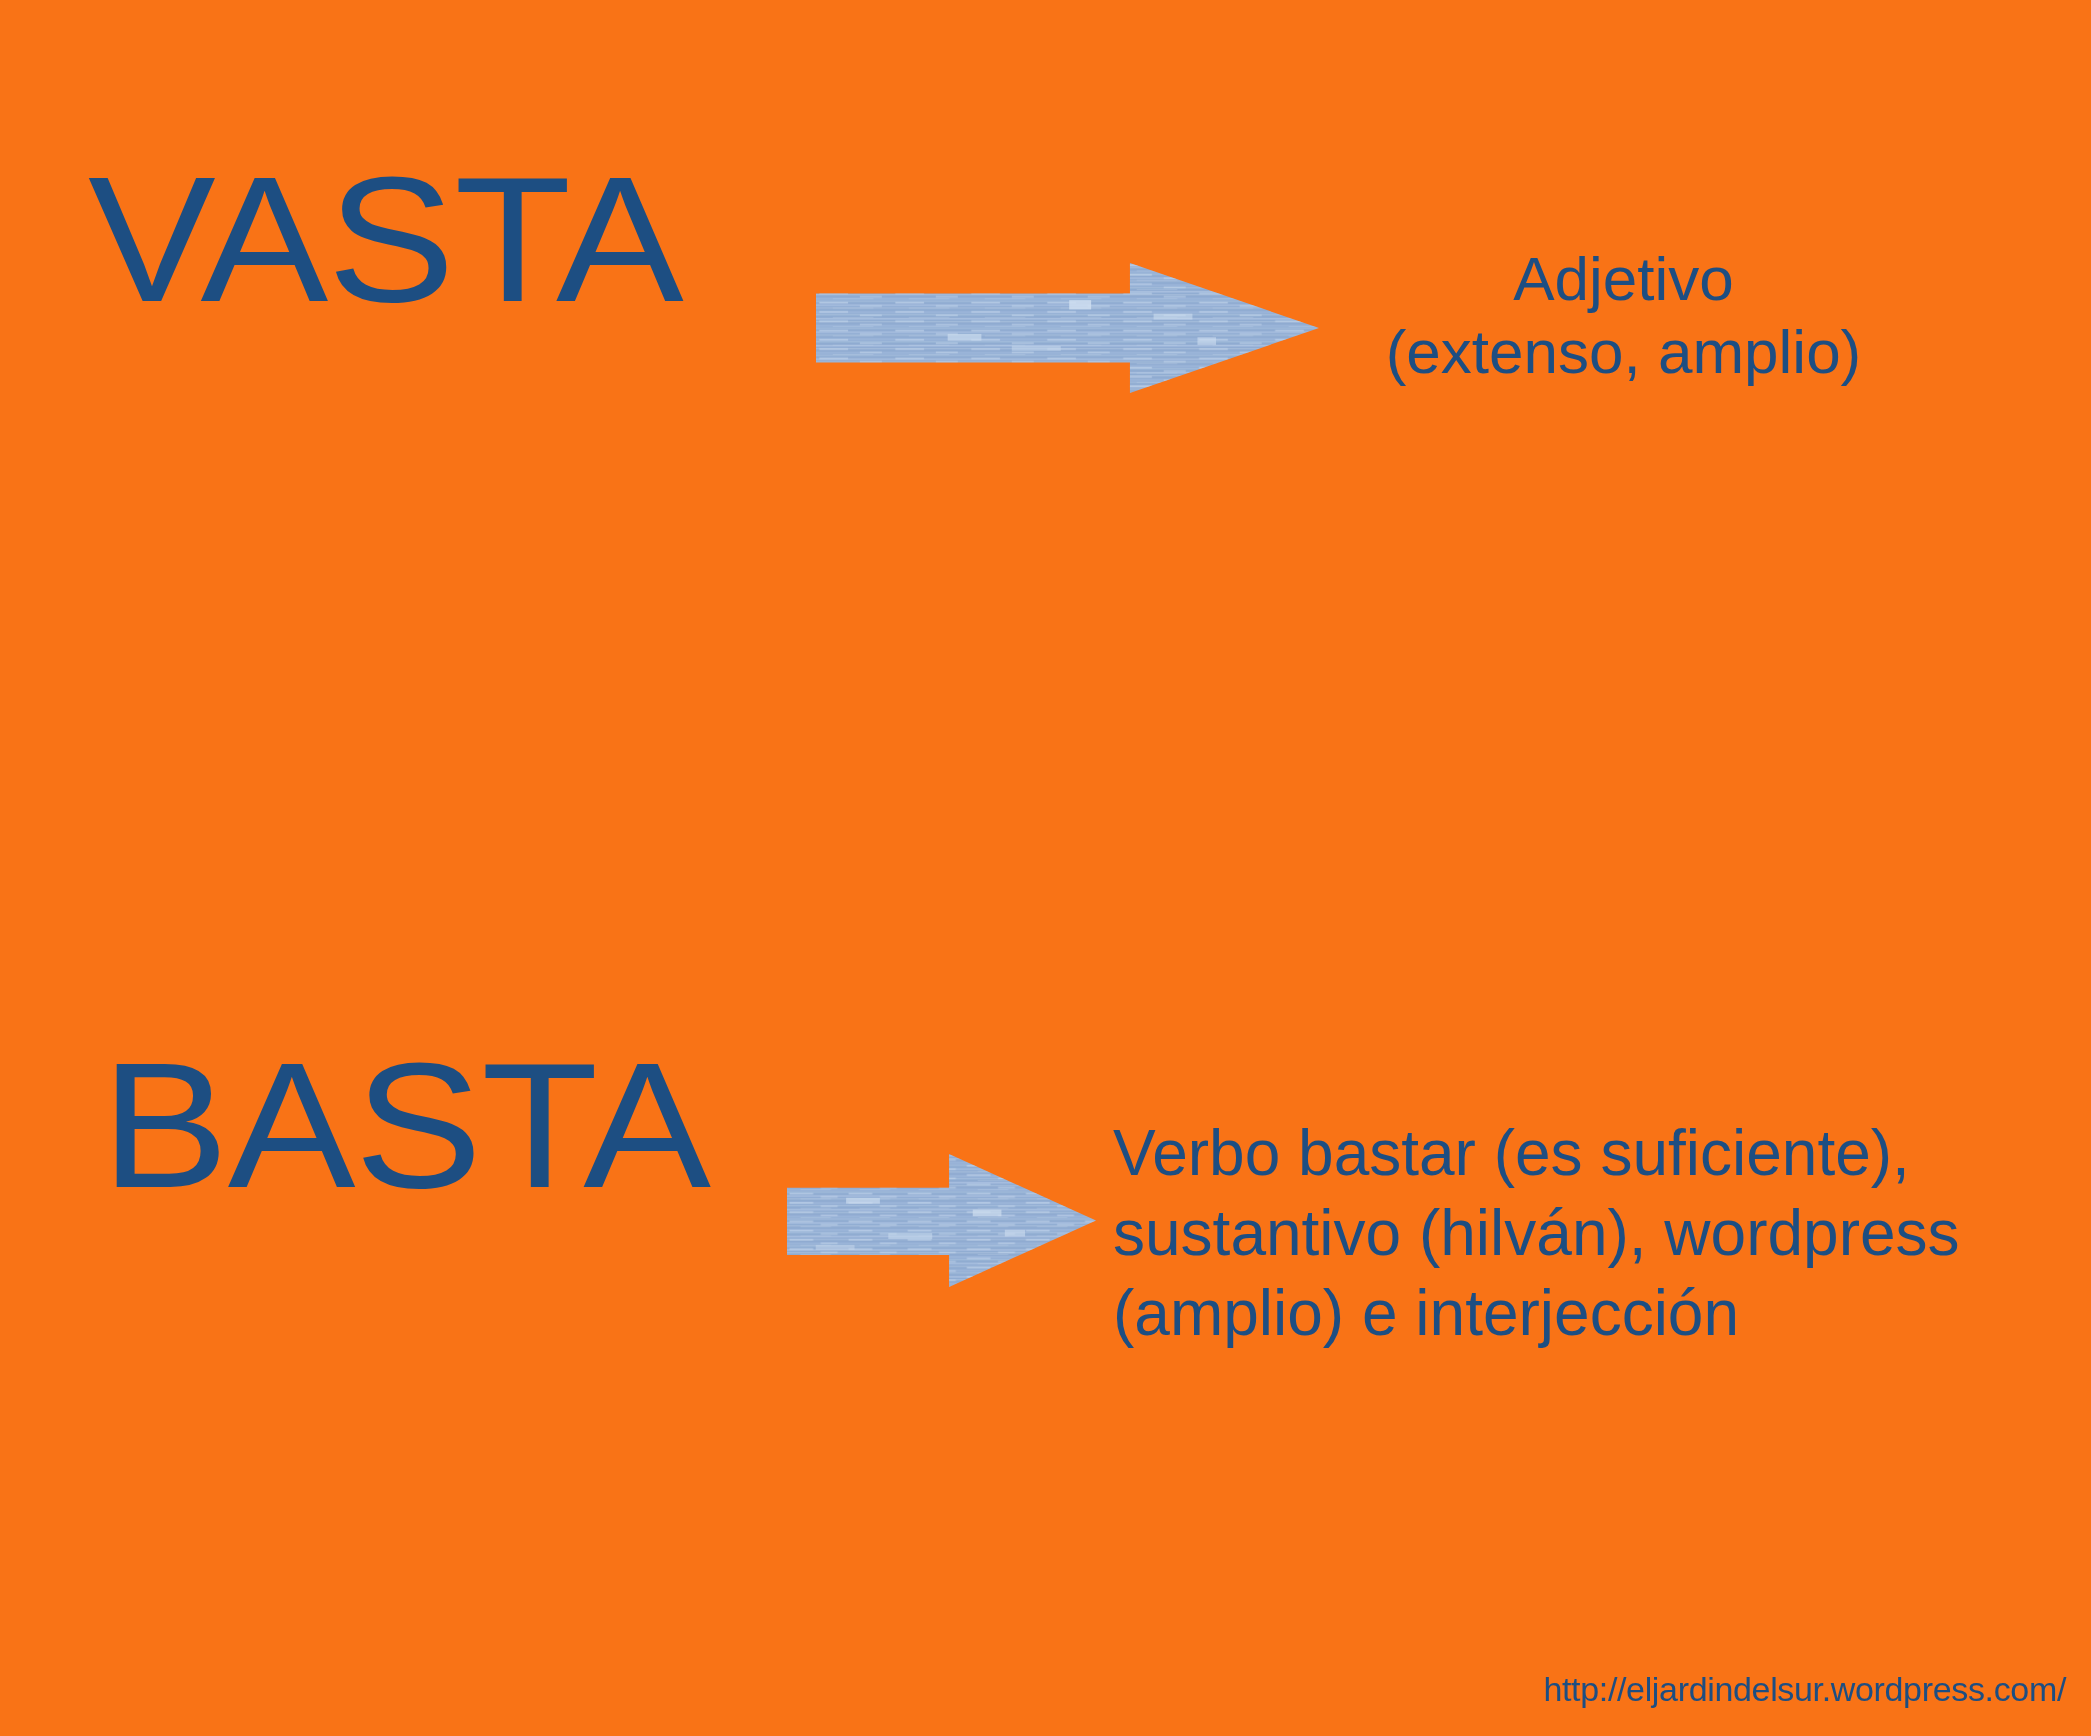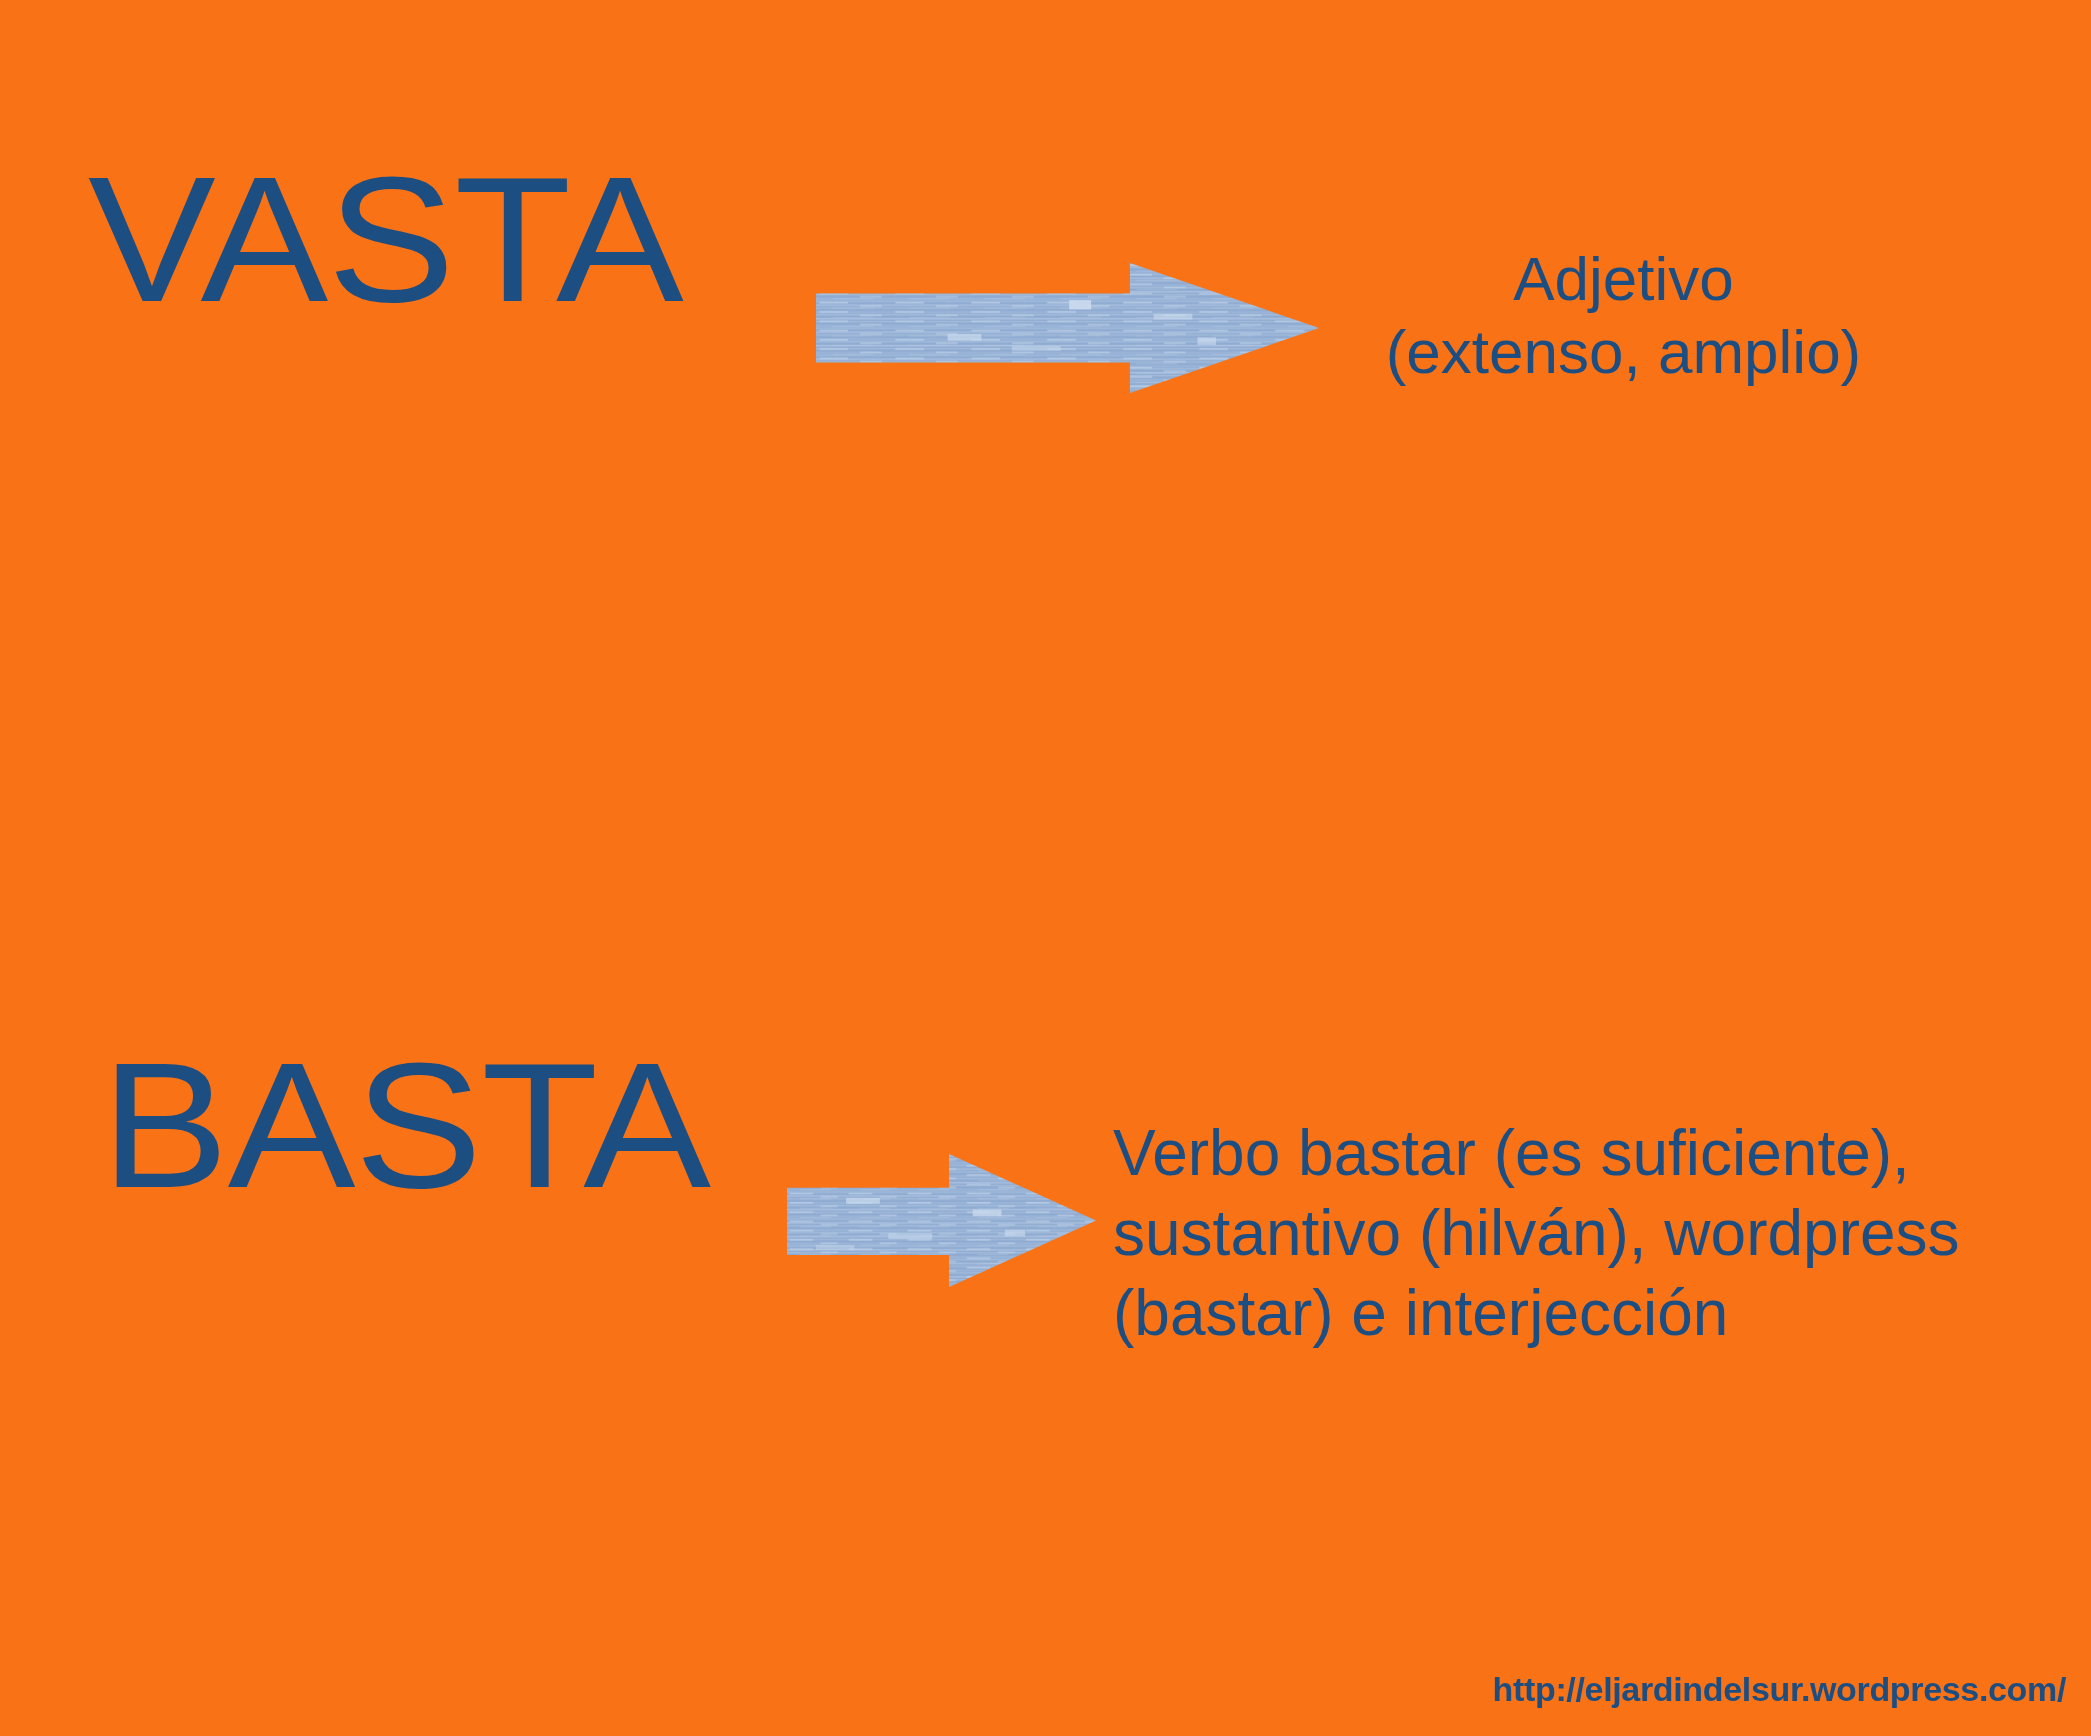--- a/index.html
+++ b/index.html
@@ -96,21 +96,21 @@
   }
   #def-basta .line { display: block; margin-left: 8px; }
 
   
   #site-url {
     position: absolute;
     right: 25px;
     bottom: 27px;
     color: #1d4e82;
     font-family: "Liberation Sans", sans-serif;
-    font-weight: 700;
+    font-weight: 400;
     font-size: 34px;
     letter-spacing: -0.01em;
     white-space: nowrap;
   }
 </style>
 </head>
 <body>
 
 <div id="slide">
 
@@ -181,19 +181,19 @@
         <rect x="120" y="94" width="52" height="7" fill="#c7d8ec" opacity="0.6"></rect>
         <rect x="258" y="90" width="24" height="8" fill="#cfdef0" opacity="0.6"></rect>
         <rect x="34" y="108" width="46" height="6" fill="#c7d8ec" opacity="0.5"></rect>
       </g>
     </svg>
   </div>
 
   <div class="definition" id="def-basta">
     <span class="line">Verbo bastar (es suficiente),</span>
     <span class="line">sustantivo (hilván), wordpress</span>
-    <span class="line">(bastar) e interjección</span>
+    <span class="line">(amplio) e interjección</span>
   </div>
 
   <div id="site-url">http://eljardindelsur.wordpress.com/</div>
 
 </div>
 
 
 </body></html>

